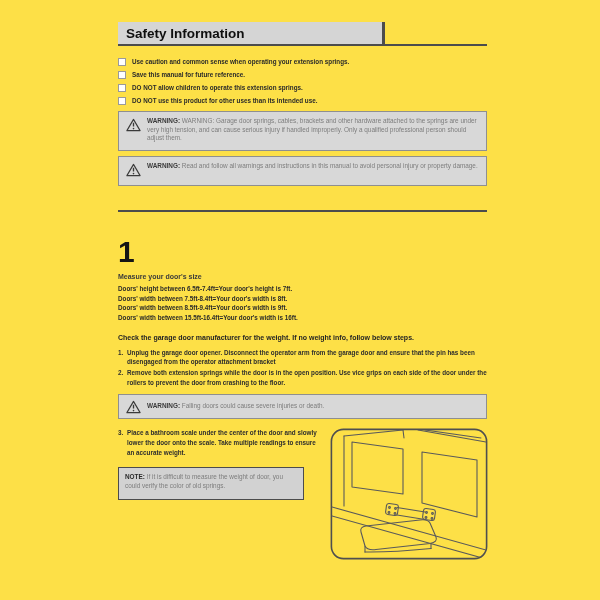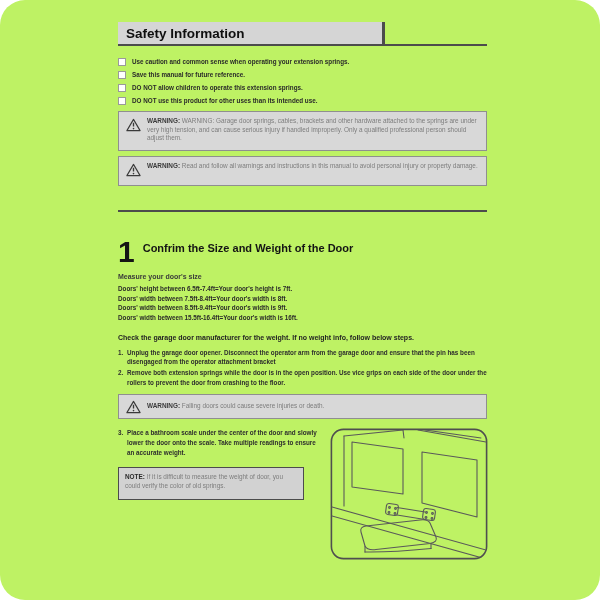--- a/index.html
+++ b/index.html
@@ -1,17 +1,17 @@
 <!DOCTYPE html>
 <html><head>
 <meta charset="utf-8">
 <style>
   html,body{margin:0;padding:0;background:#ffffff;}
   body{width:600px;height:600px;font-family:"Liberation Sans",sans-serif;-webkit-font-smoothing:antialiased;}
-  .page{position:relative;width:600px;height:600px;background:#bef264;overflow:hidden;border-radius:25px;}
+  .page{position:relative;width:600px;height:600px;background:#fde047;overflow:hidden;}
 
   
   .sec-header{position:absolute;left:118px;width:369px;}
   .sec-bar{width:267px;height:22px;background:#d5d5d5;border-right:3px solid #4c4c4c;box-sizing:border-box;display:flex;align-items:center;}
   .sec-title{font-size:13.5px;font-weight:bold;color:#0f0f0f;padding-left:8px;}
   .sec-rule{width:100%;height:2px;background:#4c4c4c;}
 
   
   .checklist{position:absolute;left:118px;top:55px;}
   .chk-item{display:flex;align-items:center;height:13px;}
@@ -105,21 +105,20 @@
     </svg>
     <div class="warn-text"><span class="warn-label">WARNING:</span> <span>Read and follow all warnings and instructions in this manual to avoid personal injury or property damage.</span></div>
   </div>
 
   <div class="sec-header" style="top:210px">
     <div class="sec-rule"></div>
   </div>
 
   <div class="step1-head">
     <span class="step-num">1</span>
-    <span class="step-title">Confrim the Size and Weight of the Door</span>
   </div>
 
   <div class="measure">
     <div class="measure-head">Measure your door's size</div>
     <div class="measure-line">Doors' height between 6.5ft-7.4ft=Your door's height is 7ft.</div>
     <div class="measure-line">Doors' width between 7.5ft-8.4ft=Your door's width is 8ft.</div>
     <div class="measure-line">Doors' width between 8.5ft-9.4ft=Your door's width is 9ft.</div>
     <div class="measure-line">Doors' width between 15.5ft-16.4ft=Your door's width is 16ft.</div>
   </div>
 

